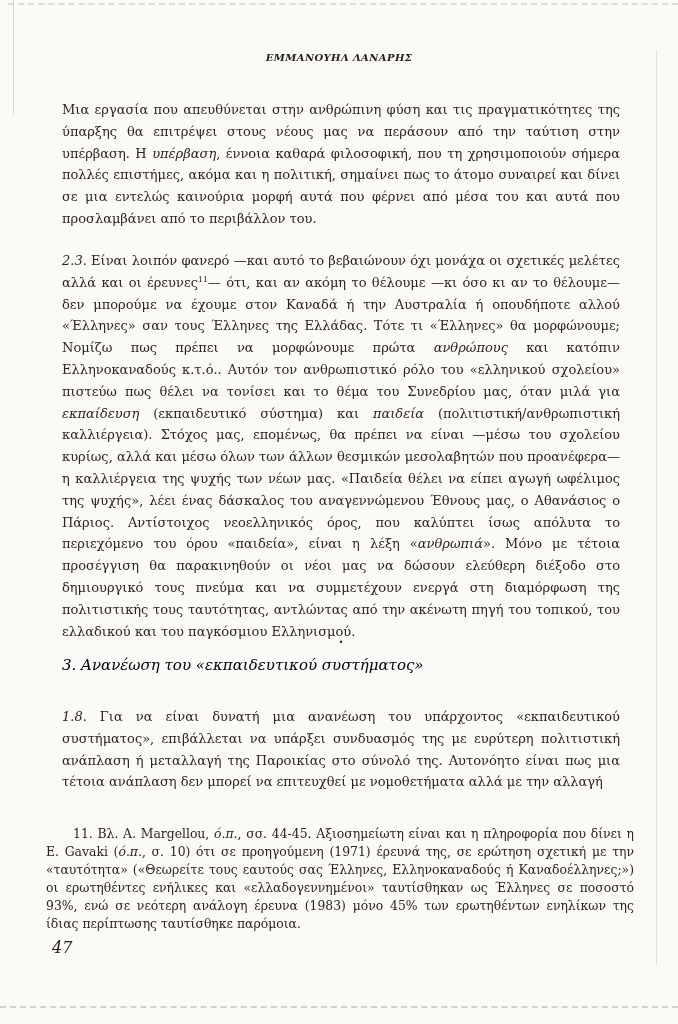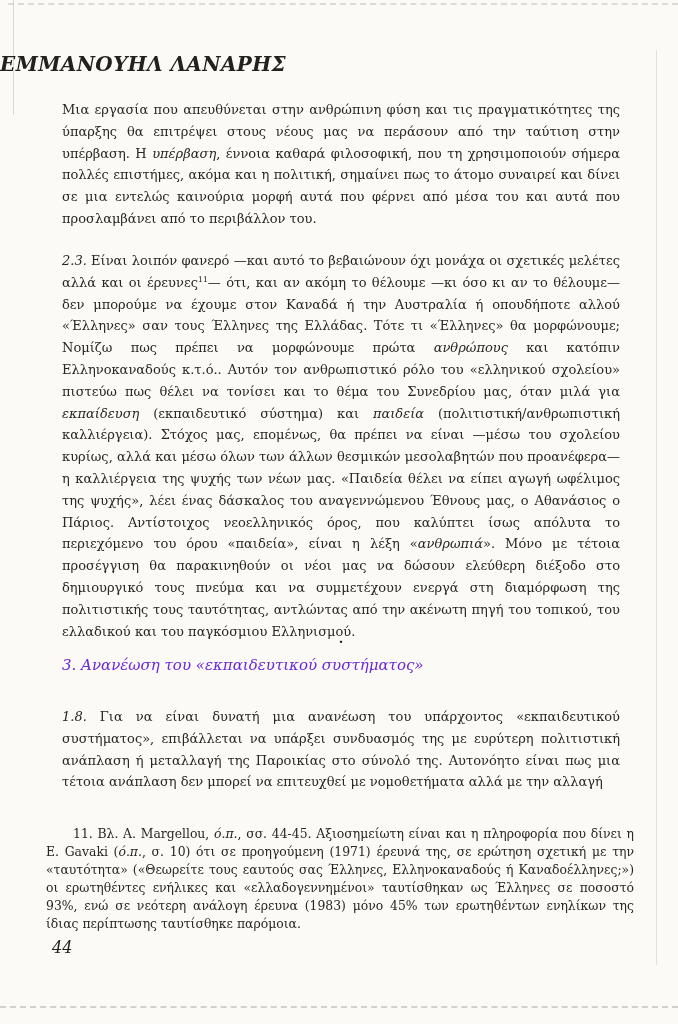--- a/index.html
+++ b/index.html
@@ -18,24 +18,24 @@
   }
   
   .edge-top    { position: absolute; top: 3px; left: 8px; width: 670px; border-top: 2px dashed rgba(172,172,168,0.40); }
   .edge-bottom { position: absolute; top: 1006px; left: 0; width: 678px; border-top: 2px dashed rgba(160,160,156,0.45); }
   .edge-left   { position: absolute; left: 13px; top: 0; height: 115px; border-left: 1px solid rgba(178,178,174,0.45); }
   .edge-right  { position: absolute; left: 656px; top: 50px; height: 915px; border-left: 1px solid rgba(204,202,198,0.55); }
 
   .running-header {
     position: absolute;
     top: 52px; left: 0; width: 678px;
-    text-align: left;
+    text-align: center;
     font-style: italic;
     font-weight: bold;
-    font-size: 20px;
+    font-size: 10px;
     letter-spacing: 0.4px;
     color: #24211d;
   }
   .bodytext {
     position: absolute;
     left: 62px;
     width: 558px;
     font-size: 13px;
     line-height: 21.8px;
     text-align: justify;
@@ -50,21 +50,21 @@
     text-align: center;
     font-size: 13px;
     font-weight: bold;
     color: #2a2622;
   }
   .section-heading {
     position: absolute;
     top: 656px; left: 62px; width: 558px;
     font-style: italic;
     font-size: 15px;
-    color: #6d28d9;
+    color: #000000;
   }
   .footnote {
     position: absolute;
     left: 46px; top: 817px; width: 588px;
     font-size: 12.4px;
     line-height: 18px;
     text-align: justify;
     text-indent: 27px;
     color: #2a2622;
     margin-top: 8px;
@@ -100,15 +100,15 @@
   <p class="bodytext p23"><span class="it">2.3.</span><span> Είναι λοιπόν φανερό —και αυτό το βεβαιώνουν όχι μονάχα οι σχετικές μελέτες αλλά και οι έρευνες</span><sup>11</sup><span>— ότι, και αν ακόμη το θέλουμε —κι όσο κι αν το θέλουμε— δεν μπορούμε να έχουμε στον Καναδά ή την Αυστραλία ή οπουδήποτε αλλού «Έλληνες» σαν τους Έλληνες της Ελλάδας. Τότε τι «Έλληνες» θα μορφώνουμε; Νομίζω πως πρέπει να μορφώνουμε πρώτα </span><span class="it">ανθρώπους</span><span> και κατόπιν Ελληνοκαναδούς κ.τ.ό.. Αυτόν τον ανθρωπιστικό ρόλο του «ελληνικού σχολείου» πιστεύω πως θέλει να τονίσει και το θέμα του Συνεδρίου μας, όταν μιλά για </span><span class="it">εκπαίδευση</span><span> (εκπαιδευτικό σύστημα) και </span><span class="it">παιδεία</span><span> (πολιτιστική/ανθρωπιστική καλλιέργεια). Στόχος μας, επομένως, θα πρέπει να είναι —μέσω του σχολείου κυρίως, αλλά και μέσω όλων των άλλων θεσμικών μεσολαβητών που προανέφερα— η καλλιέργεια της ψυχής των νέων μας. «Παιδεία θέλει να είπει αγωγή ωφέλιμος της ψυχής», λέει ένας δάσκαλος του αναγεννώμενου Έθνους μας, ο Αθανάσιος ο Πάριος. Αντίστοιχος νεοελληνικός όρος, που καλύπτει ίσως απόλυτα το περιεχόμενο του όρου «παιδεία», είναι η λέξη «</span><span class="it">ανθρωπιά</span><span>». Μόνο με τέτοια προσέγγιση θα παρακινηθούν οι νέοι μας να δώσουν ελεύθερη διέξοδο στο δημιουργικό τους πνεύμα και να συμμετέχουν ενεργά στη διαμόρφωση της πολιτιστικής τους ταυτότητας, αντλώντας από την ακένωτη πηγή του τοπικού, του ελλαδικού και του παγκόσμιου Ελληνισμού.</span></p>
 
   <div class="separator">.</div>
 
   <div class="section-heading">3. Ανανέωση του «εκπαιδευτικού συστήματος»</div>
 
   <p class="bodytext p31"><span class="it">1.8.</span><span> Για να είναι δυνατή μια ανανέωση του υπάρχοντος «εκπαιδευτικού συστήματος», επιβάλλεται να υπάρξει συνδυασμός της με ευρύτερη πολιτιστική ανάπλαση ή μεταλλαγή της Παροικίας στο σύνολό της. Αυτονόητο είναι πως μια τέτοια ανάπλαση δεν μπορεί να επιτευχθεί με νομοθετήματα αλλά με την αλλαγή</span></p>
 
   <p class="footnote"><span>11. Βλ. A. Margellou, </span><span class="it">ό.π.</span><span>, σσ. 44-45. Αξιοσημείωτη είναι και η πληροφορία που δίνει η E. Gavaki (</span><span class="it">ό.π.</span><span>, σ. 10) ότι σε προηγούμενη (1971) έρευνά της, σε ερώτηση σχετική με την «ταυτότητα» («Θεωρείτε τους εαυτούς σας Έλληνες, Ελληνοκαναδούς ή Καναδοέλληνες;») οι ερωτηθέντες ενήλικες και «ελλαδογεννημένοι» ταυτίσθηκαν ως Έλληνες σε ποσοστό 93%, ενώ σε νεότερη ανάλογη έρευνα (1983) μόνο 45% των ερωτηθέντων ενηλίκων της ίδιας περίπτωσης ταυτίσθηκε παρόμοια.</span></p>
 
-  <div class="page-number">44</div>
+  <div class="page-number">47</div>
 
 </div>
 
 </body></html>

